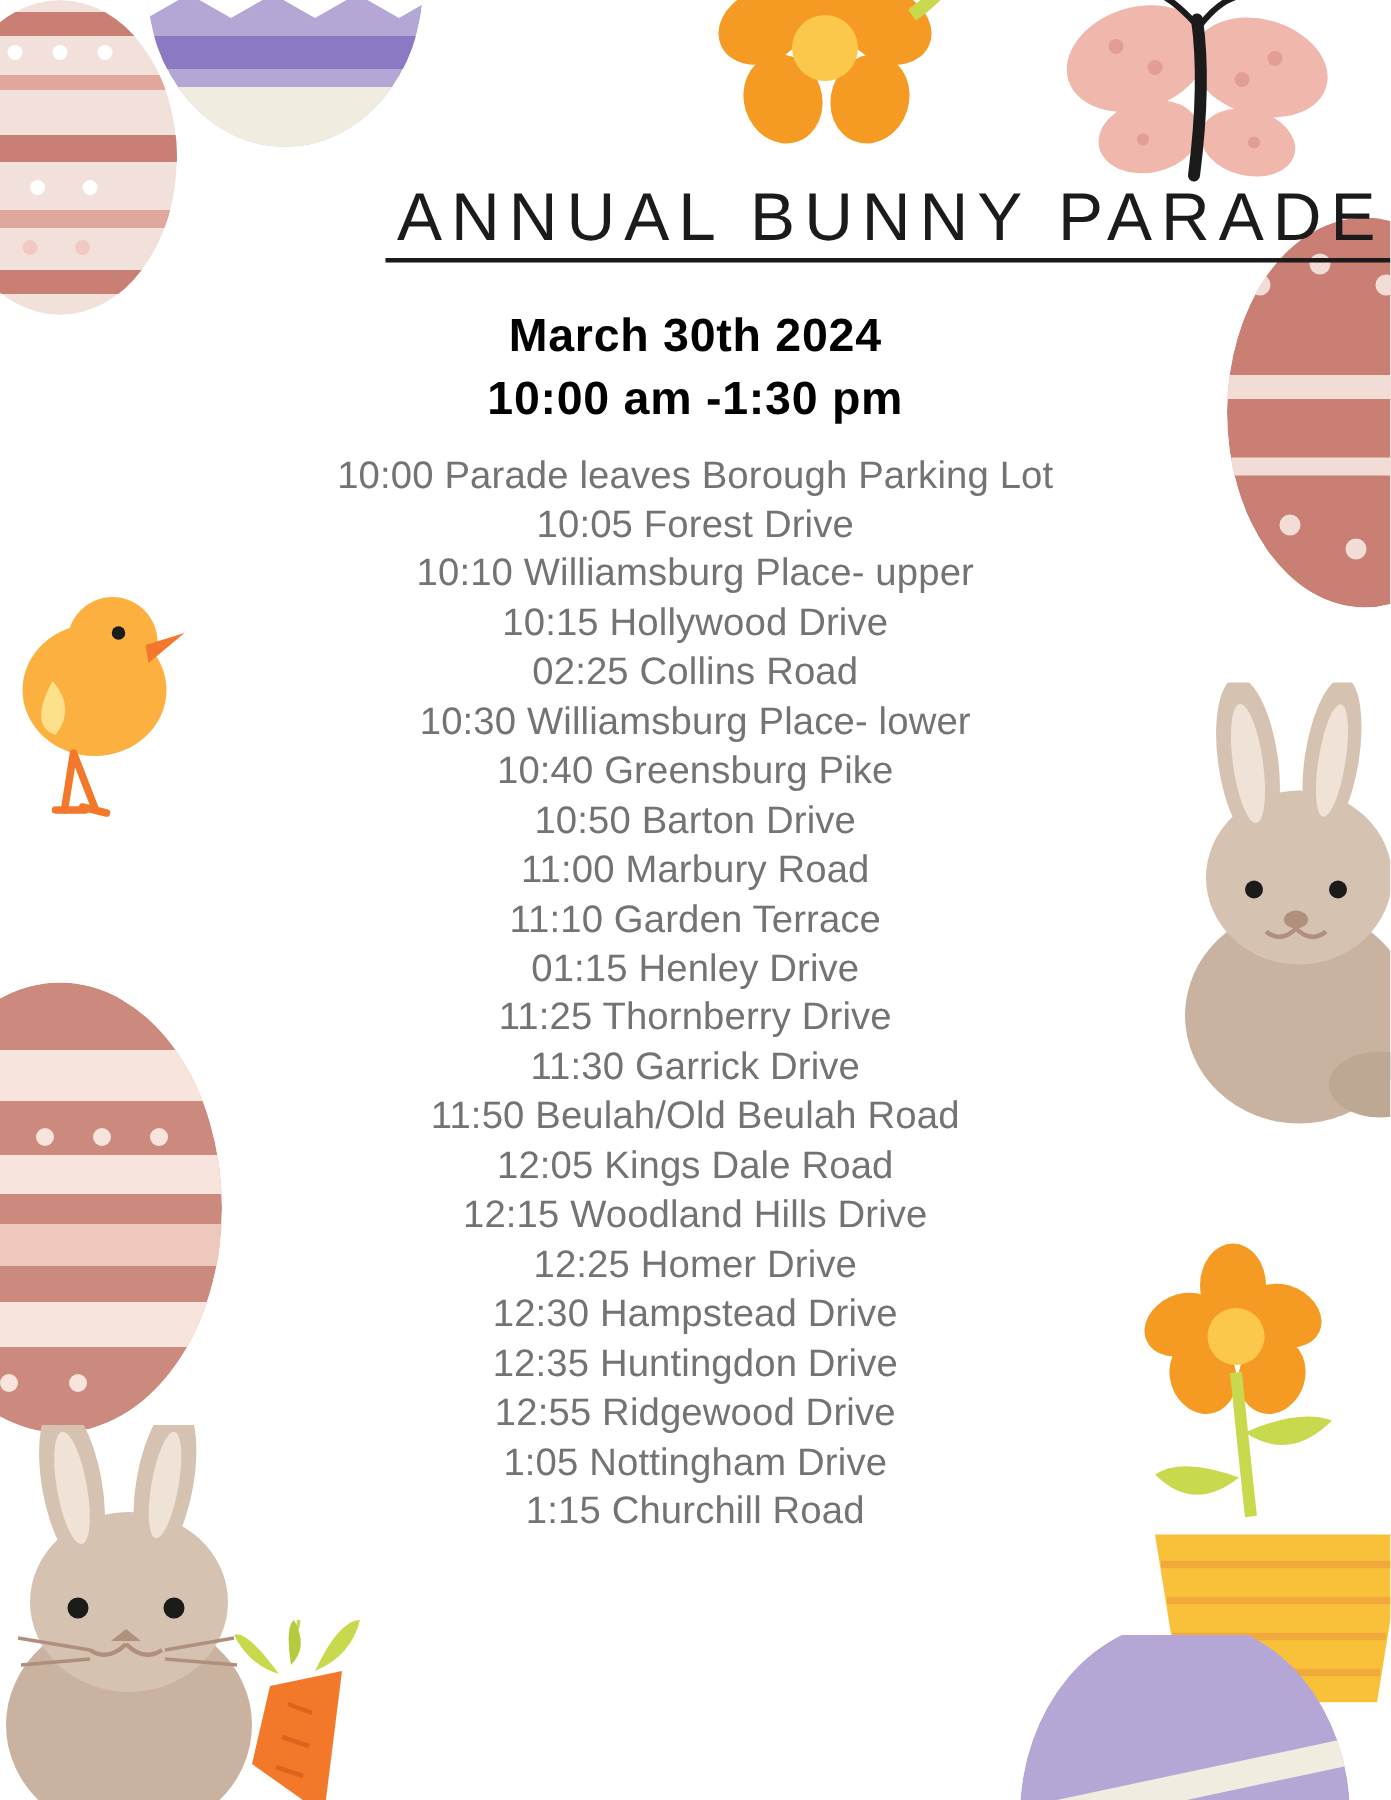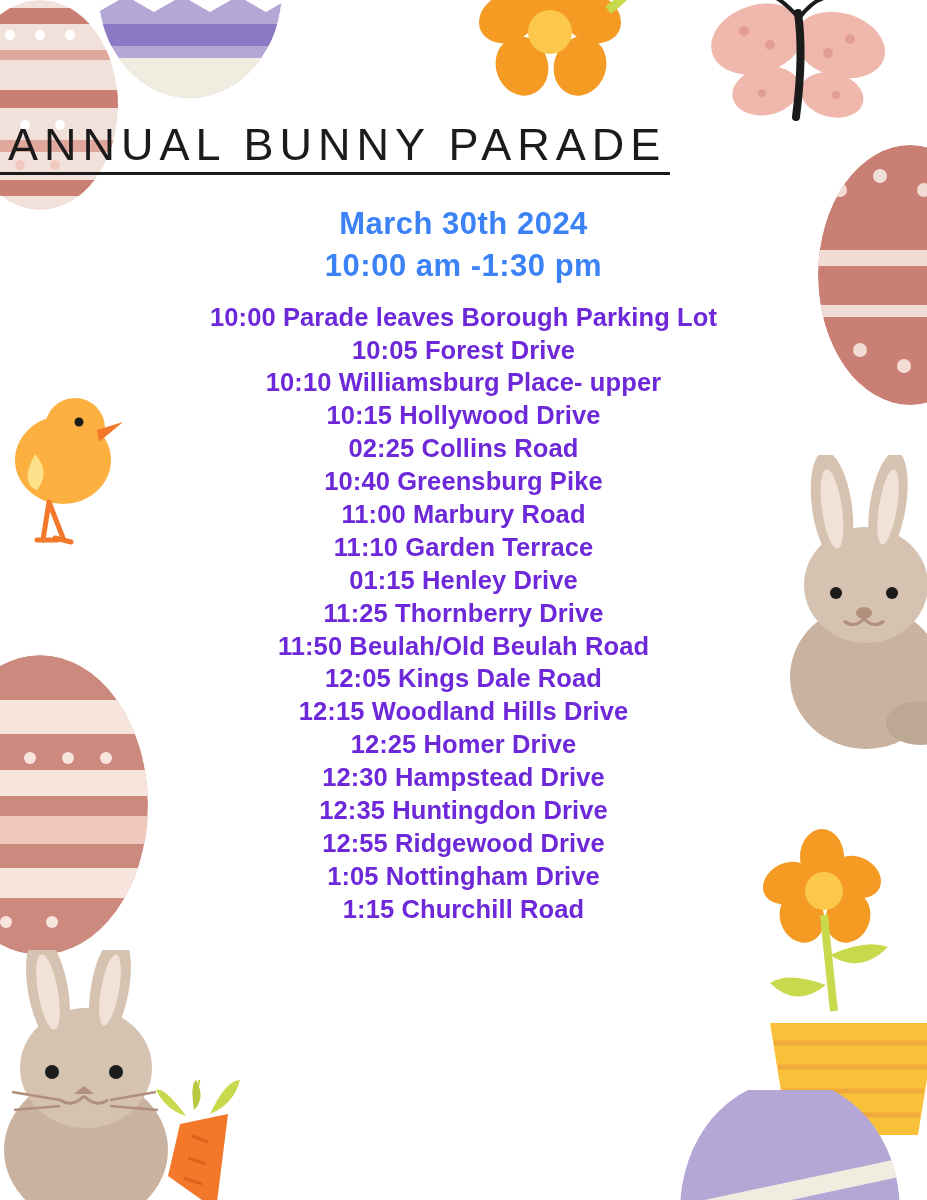--- a/index.html
+++ b/index.html
@@ -43,26 +43,26 @@
     letter-spacing: 6px;
     font-weight: 500;
     color: #1b1b1b;
     display: inline-block;
     border-bottom: 3px solid #1b1b1b;
     line-height: 1.2;
     padding-left: 8px;
     padding-right: 4px;
   }
   .title-wrap {
-    text-align: left;
+    text-align: right;
   }
 
   .date-block {
     margin-top: 28px;
-    color: #3b82f6;
+    color: #000000;
     font-weight: bold;
     font-size: 31px;
     line-height: 1.35;
     letter-spacing: 0.5px;
   }
 
   .intro {
     margin: 22px auto 0 auto;
     width: 740px;
     font-size: 20.5px;
@@ -72,22 +72,22 @@
   }
 
   .schedule {
     margin: 14px auto 0 auto;
     width: 860px;
     list-style: none;
     padding: 0;
   }
   .schedule li {
     font-size: 25.5px;
-    font-weight: bold;
-    color: #6d28d9;
+    font-weight: normal;
+    color: #737373;
     line-height: 1.29;
     letter-spacing: 0.1px;
   }
 </style>
 </head>
 <body>
 
 <div class="poster">
 
   <svg class="deco" style="left:-40px; top:-10px;" width="190" height="230" viewBox="0 0 190 230">
@@ -308,25 +308,28 @@
       <div>10:00 am -1:30 pm</div>
     </div>
 
 
     <ul class="schedule" id="schedule-list">
         <li>10:00 Parade leaves Borough Parking Lot</li>
         <li>10:05 Forest Drive</li>
         <li>10:10 Williamsburg Place- upper</li>
         <li>10:15 Hollywood Drive</li>
         <li>02:25 Collins Road</li>
+        <li>10:30 Williamsburg Place- lower</li>
         <li>10:40 Greensburg Pike</li>
+        <li>10:50 Barton Drive</li>
         <li>11:00 Marbury Road</li>
         <li>11:10 Garden Terrace</li>
         <li>01:15 Henley Drive</li>
         <li>11:25 Thornberry Drive</li>
+        <li>11:30 Garrick Drive</li>
         <li>11:50 Beulah/Old Beulah Road</li>
         <li>12:05 Kings Dale Road</li>
         <li>12:15 Woodland Hills Drive</li>
         <li>12:25 Homer Drive</li>
         <li>12:30 Hampstead Drive</li>
         <li>12:35 Huntingdon Drive</li>
         <li>12:55 Ridgewood Drive</li>
         <li>1:05 Nottingham Drive</li>
         <li>1:15 Churchill Road</li>
       </ul>

